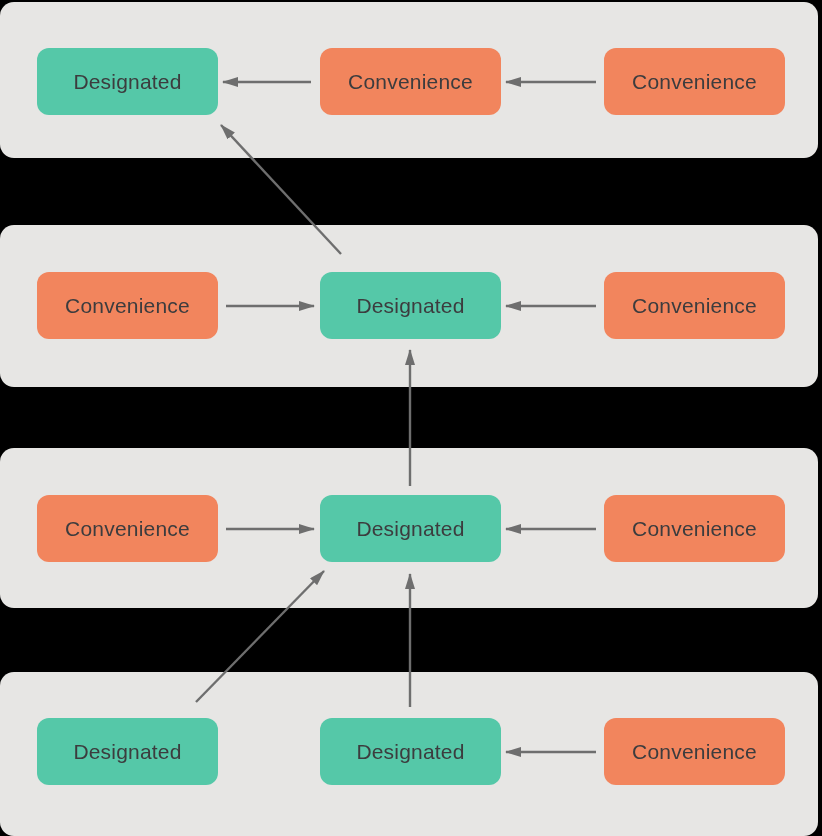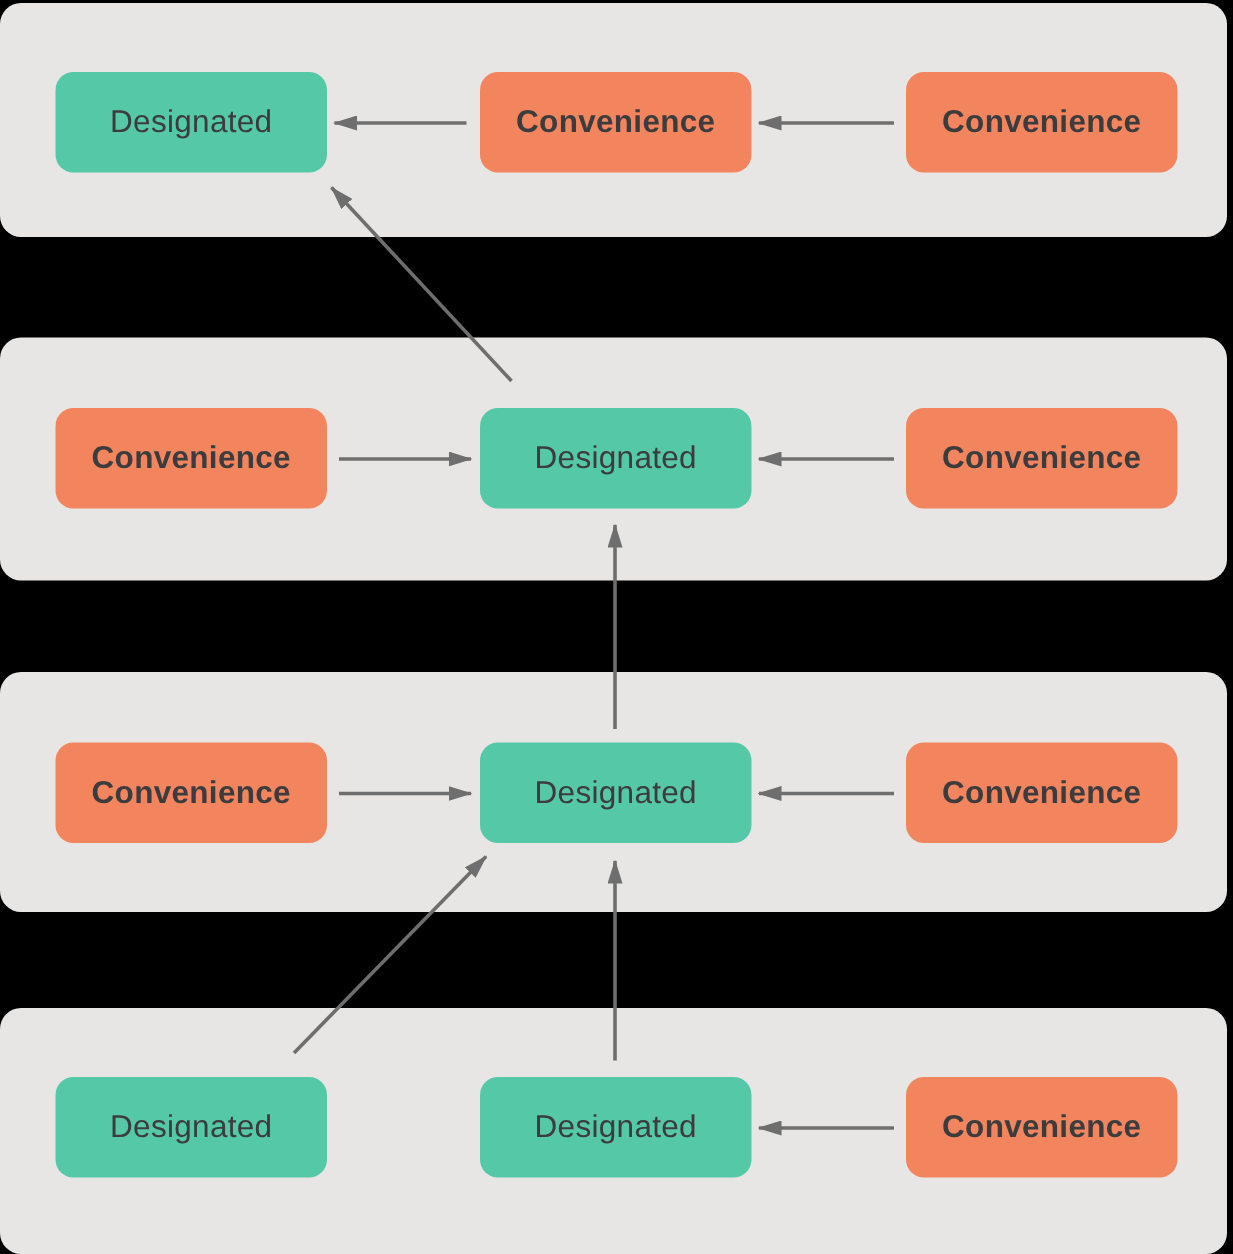--- a/index.html
+++ b/index.html
@@ -19,21 +19,21 @@
   .band-1{top:2px;   height:156px;}
   .band-2{top:225px; height:162px;}
   .band-3{top:448px; height:160px;}
   .band-4{top:672px; height:164px;}
   .node{
     position:absolute; width:181px; height:67px; border-radius:12px;
     display:flex; align-items:center; justify-content:center;
     z-index:2;
   }
   .node.designated{background:var(--designated);}
-  .node.convenience{background:var(--convenience);font-weight:bold;}
+  .node.convenience{background:var(--convenience);}
   .node-label{
     font-size:21px; line-height:1; color:var(--text); letter-spacing:.2px;
   }
   .r1{top:48px;} .r2{top:272px;} .r3{top:495px;} .r4{top:718px;}
   .c1{left:37px;} .c2{left:320px;} .c3{left:604px;}
   #edges{
     position:absolute; top:0; left:0; z-index:3; pointer-events:none;
   }
   #edges line{stroke:var(--arrow); stroke-width:2.4;}
   #edges .head{fill:var(--arrow);}

